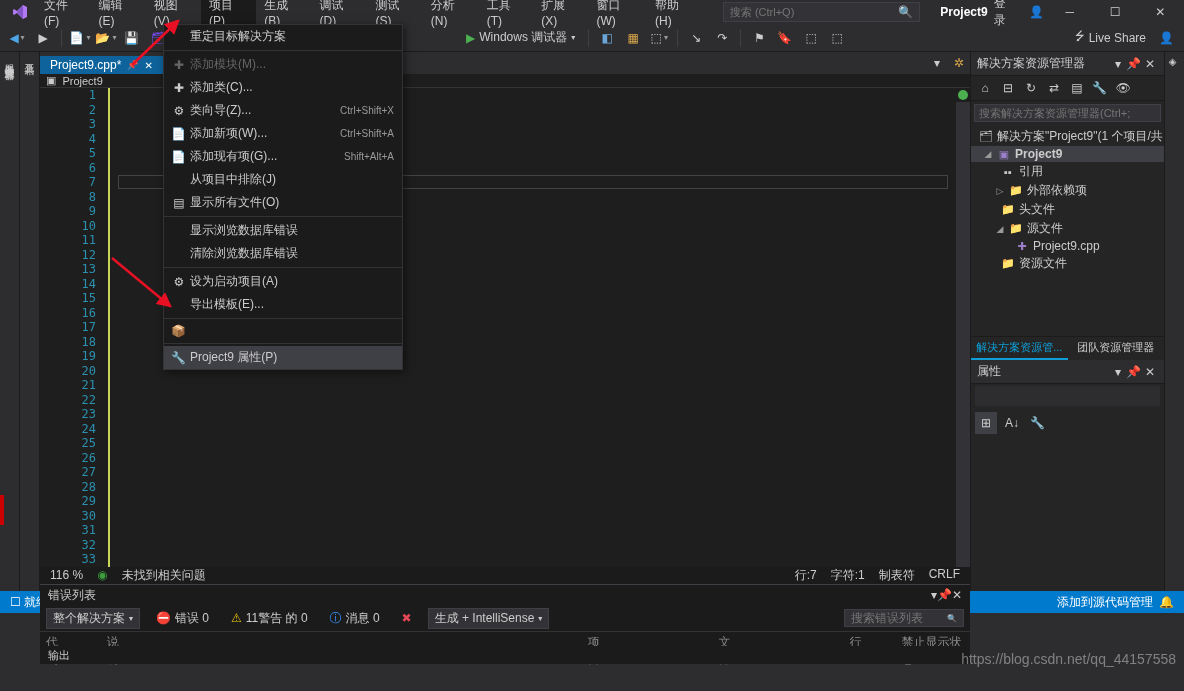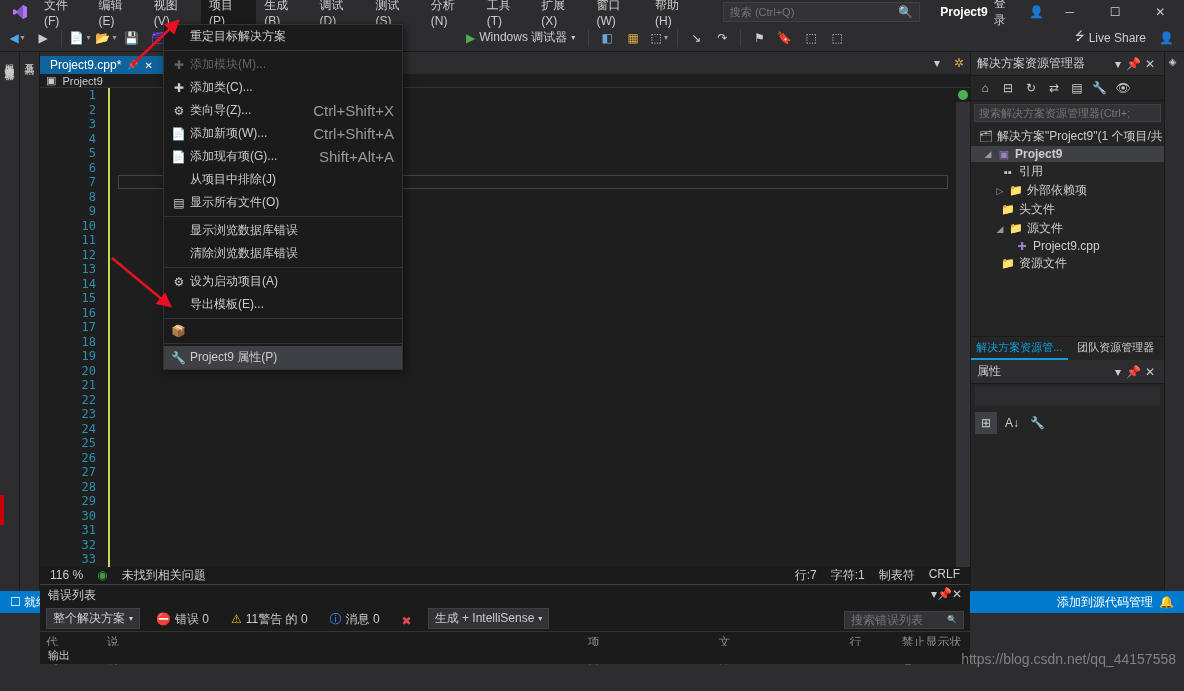--- a/index.html
+++ b/index.html
@@ -53,34 +53,34 @@
 .tree-item.sel { background: #3f3f46; }
 .tree-item .tg { width: 10px; color: #999; font-size: 9px; text-align: center; }
 .tree-item .ic { width: 14px; text-align: center; font-size: 11px; }
 .panel-tabs { display: flex; border-top: 1px solid #1b1b1c; }
 .panel-tab { flex: 1; padding: 3px 4px; text-align: center; font-size: 11px; color: #ccc; }
 .panel-tab.active { color: #0e9fd8; border-bottom: 2px solid #0e9fd8; }
 .props { flex: 1; background: #252526; }
 .props-body { background: #2d2d30; height: 20px; margin: 2px 4px; }
 .props-tools { display: flex; gap: 4px; padding: 4px; }
 .bottom-panel { height: 62px; background: #1b1b1c; border-top: 1px solid #3f3f46; display: flex; flex-direction: column; }
-.bp-title { padding: 2px 8px; color: #ccc; display: flex; align-items: flex-start; }
-.bp-toolbar { display: flex; align-items: flex-end; padding: 2px 6px; gap: 10px; border-bottom: 1px solid #333; }
+.bp-title { padding: 2px 8px; color: #ccc; display: flex; align-items: center; }
+.bp-toolbar { display: flex; align-items: center; padding: 2px 6px; gap: 10px; border-bottom: 1px solid #333; }
 .bp-dd { background: #333337; border: 1px solid #3f3f46; padding: 1px 6px; color: #ccc; display: flex; align-items: center; gap: 4px; font-size: 11px; }
 .bp-badge { display: flex; align-items: center; gap: 4px; padding: 1px 6px; font-size: 11px; }
 .bp-cols { display: flex; padding: 2px 6px; gap: 40px; color: #888; font-size: 11px; }
 .output-row { height: 18px; background: #1b1b1c; padding: 2px 8px; color: #ccc; font-size: 11px; }
 .statusbar { height: 22px; background: #007acc; display: flex; align-items: center; padding: 0 10px; color: #fff; }
 .dropdown-menu { position: absolute; top: 24px; left: 163px; width: 240px; background: #1b1b1c; border: 1px solid #333; z-index: 100; box-shadow: 2px 2px 8px rgba(0,0,0,0.5); }
 .dm-item { display: flex; align-items: center; padding: 3px 8px 3px 4px; color: #ccc; font-size: 12px; }
 .dm-item.highlight { background: #3f3f46; }
 .dm-item.disabled { color: #656565; }
 .dm-item .mi { width: 22px; text-align: center; font-size: 12px; }
 .dm-item .mt { flex: 1; }
-.dm-item .mk { color: #999; font-size: 15px; }
+.dm-item .mk { color: #999; font-size: 10px; }
 .dm-sep { height: 1px; background: #333; margin: 2px 0; }
 .arrow1 { position: absolute; top: 15px; left: 128px; z-index: 200; pointer-events: none; }
 .arrow2 { position: absolute; top: 252px; left: 108px; z-index: 200; pointer-events: none; }
 .watermark { position: absolute; bottom: 24px; right: 8px; color: #b8b8b8; font-size: 14px; opacity: 0.6; }
 .red-bar { position: absolute; left: 0; top: 495px; width: 4px; height: 30px; background: #c00; }
 .ic-folder { color: #d9a74a; }
 .ic-cpp { color: #9b7fc9; }
 </style>
 </head>
 <body>

